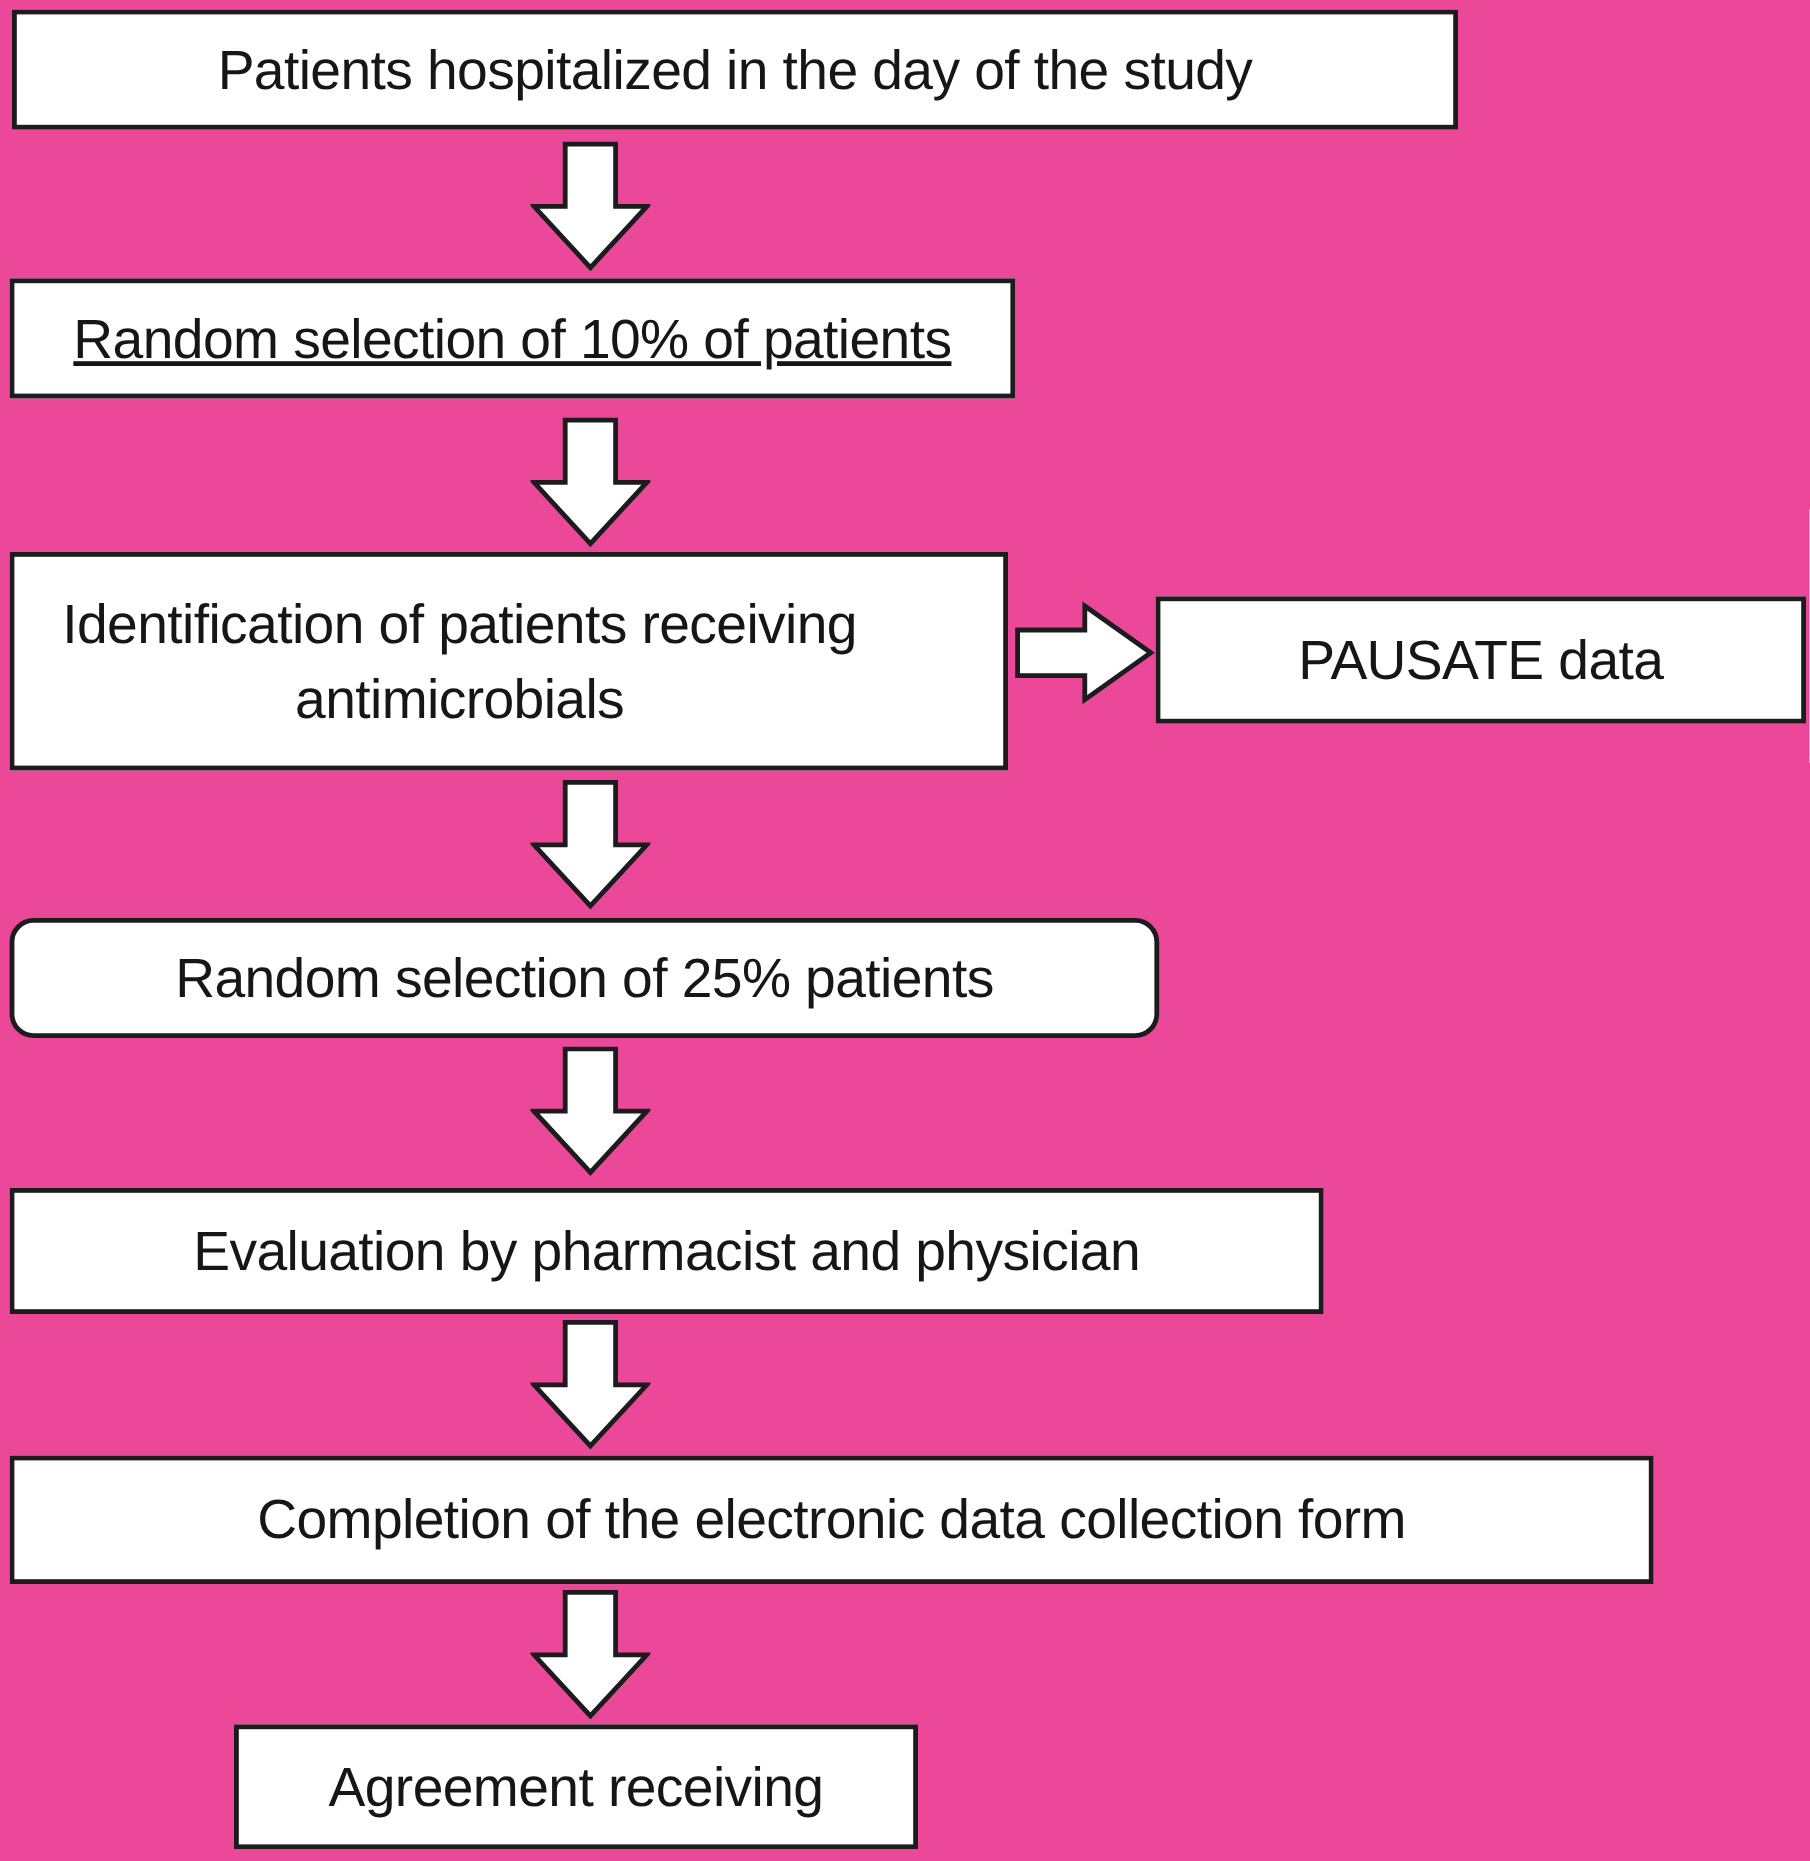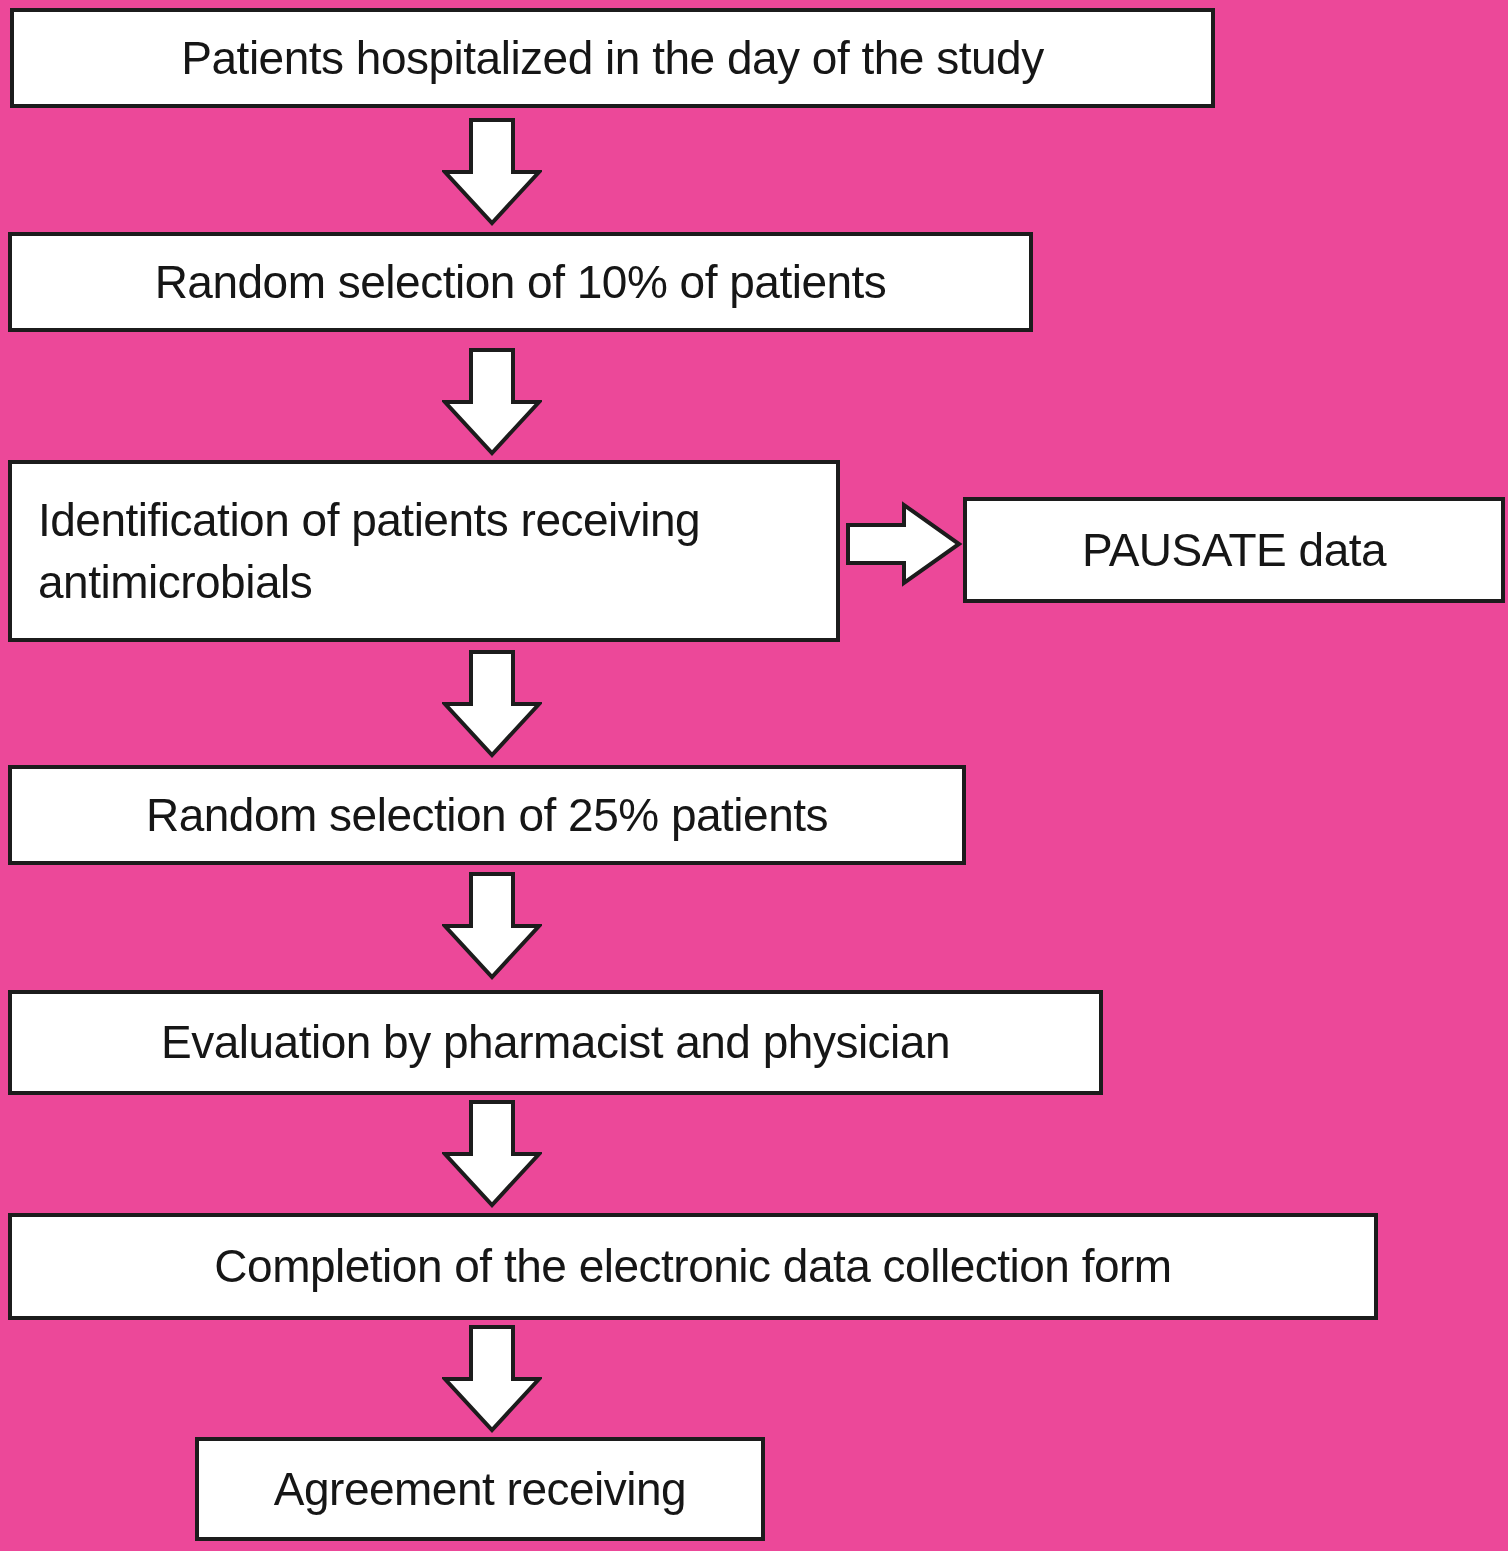--- a/index.html
+++ b/index.html
@@ -30,25 +30,25 @@
   }
   .box.left-align {
     justify-content: flex-start;
     text-align: left;
   }
   .arrow {
     position: absolute;
   }
   
   #node-hospitalized { left: 10px;  top: 8px;    width: 1205px; height: 100px; }
-  #node-random10     { left: 8px;   top: 232px;  width: 1025px; height: 100px; }
+  #node-random10     { left: 8px;   top: 232px;  width: 838px; height: 100px; text-decoration: underline; }
   #node-identify     { left: 8px;   top: 460px;  width: 832px;  height: 182px; padding-left: 26px; }
-  #node-identify .wrap-text { display: block; width: 690px; }
+  #node-identify .wrap-text { display: block; width: 690px; text-align: center; }
   #node-pausate      { left: 963px; top: 497px;  width: 542px;  height: 106px; }
-  #node-random25     { left: 8px;   top: 765px;  width: 958px;  height: 100px; }
+  #node-random25     { left: 8px;   top: 765px;  width: 958px;  height: 100px; border-radius: 20px; }
   #node-evaluation   { left: 8px;   top: 990px;  width: 1095px; height: 105px; align-items: center; }
   #node-completion   { left: 8px;   top: 1213px; width: 1370px; height: 107px; }
   #node-agreement    { left: 195px; top: 1437px; width: 570px;  height: 104px; }
 
   #arrow-1 { left: 442px; top: 118px;  }
   #arrow-2 { left: 442px; top: 348px;  }
   #arrow-3 { left: 442px; top: 650px;  }
   #arrow-4 { left: 442px; top: 872px;  }
   #arrow-5 { left: 442px; top: 1100px; }
   #arrow-6 { left: 442px; top: 1325px; }

